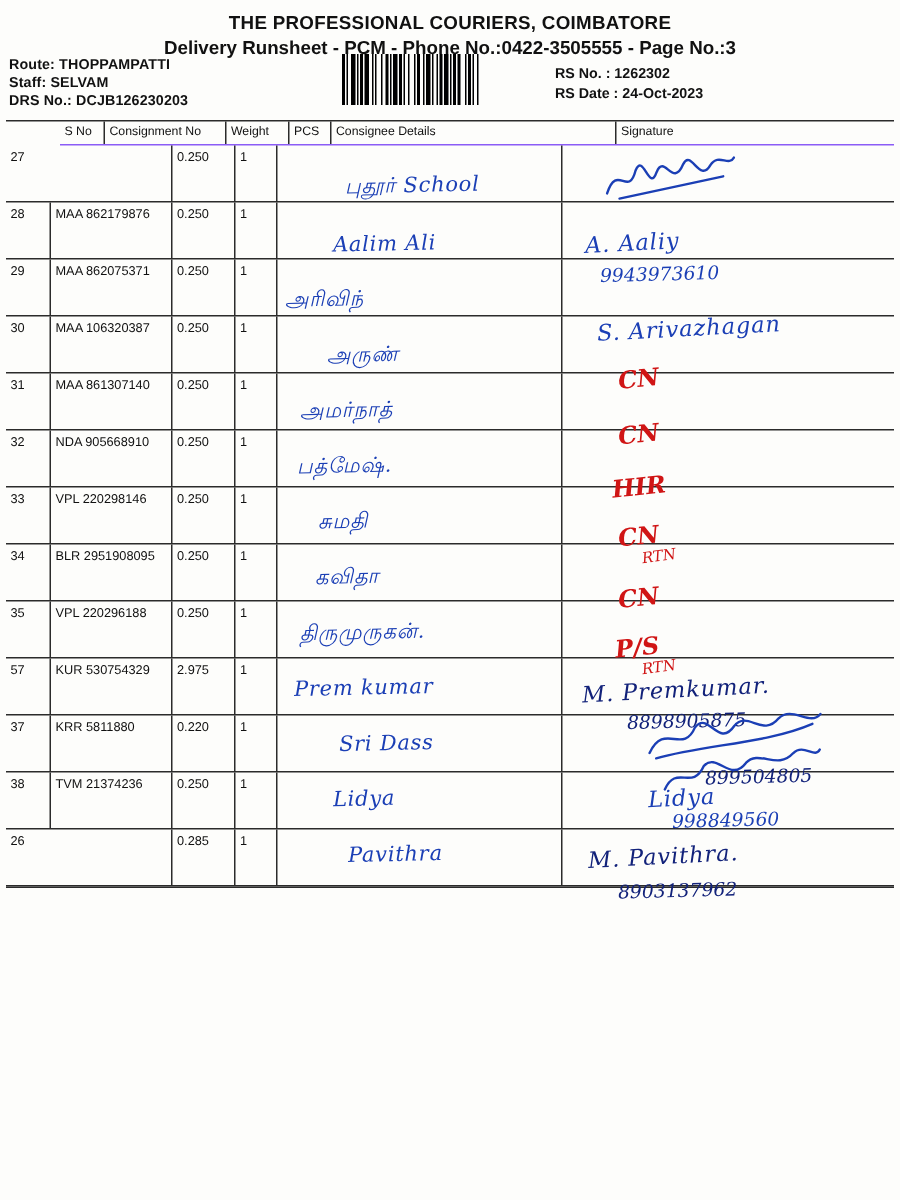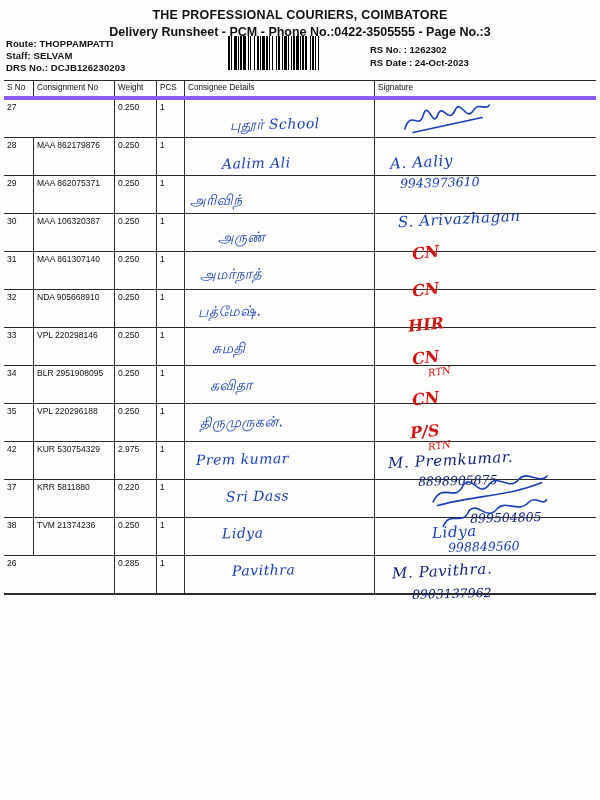--- a/index.html
+++ b/index.html
@@ -88,21 +88,22 @@
     border-top: 1px solid #2b2b2b;
     border-bottom: 1px solid #2b2b2b;
   }
   .row {
     position: relative;
     height: 37px;
     border-bottom: 1px solid #2b2b2b;
   }
   .row.head {
     height: 15px;
-    border-bottom: 4px solid #8b5cf6;
+    border-bottom: 1px solid #8b5cf6;
+    margin-left: 36px;
   }
   .cell {
     position: absolute;
     top: 0;
     height: 100%;
     font-size: 8.5px;
     box-sizing: border-box;
     padding: 2px 3px;
     overflow: hidden;
     white-space: nowrap;
@@ -308,21 +309,21 @@
       </div>
       <div class="row">
         <div class="cell c-sno">35</div>
         <div class="cell c-cons">VPL 220296188</div>
         <div class="cell c-wt">0.250</div>
         <div class="cell c-pcs">1</div>
         <div class="cell c-det"></div>
         <div class="cell c-sig"></div>
       </div>
       <div class="row">
-        <div class="cell c-sno">42</div>
+        <div class="cell c-sno">57</div>
         <div class="cell c-cons">KUR 530754329</div>
         <div class="cell c-wt">2.975</div>
         <div class="cell c-pcs">1</div>
         <div class="cell c-det"></div>
         <div class="cell c-sig"></div>
       </div>
       <div class="row">
         <div class="cell c-sno">37</div>
         <div class="cell c-cons">KRR 5811880</div>
         <div class="cell c-wt">0.220</div>

